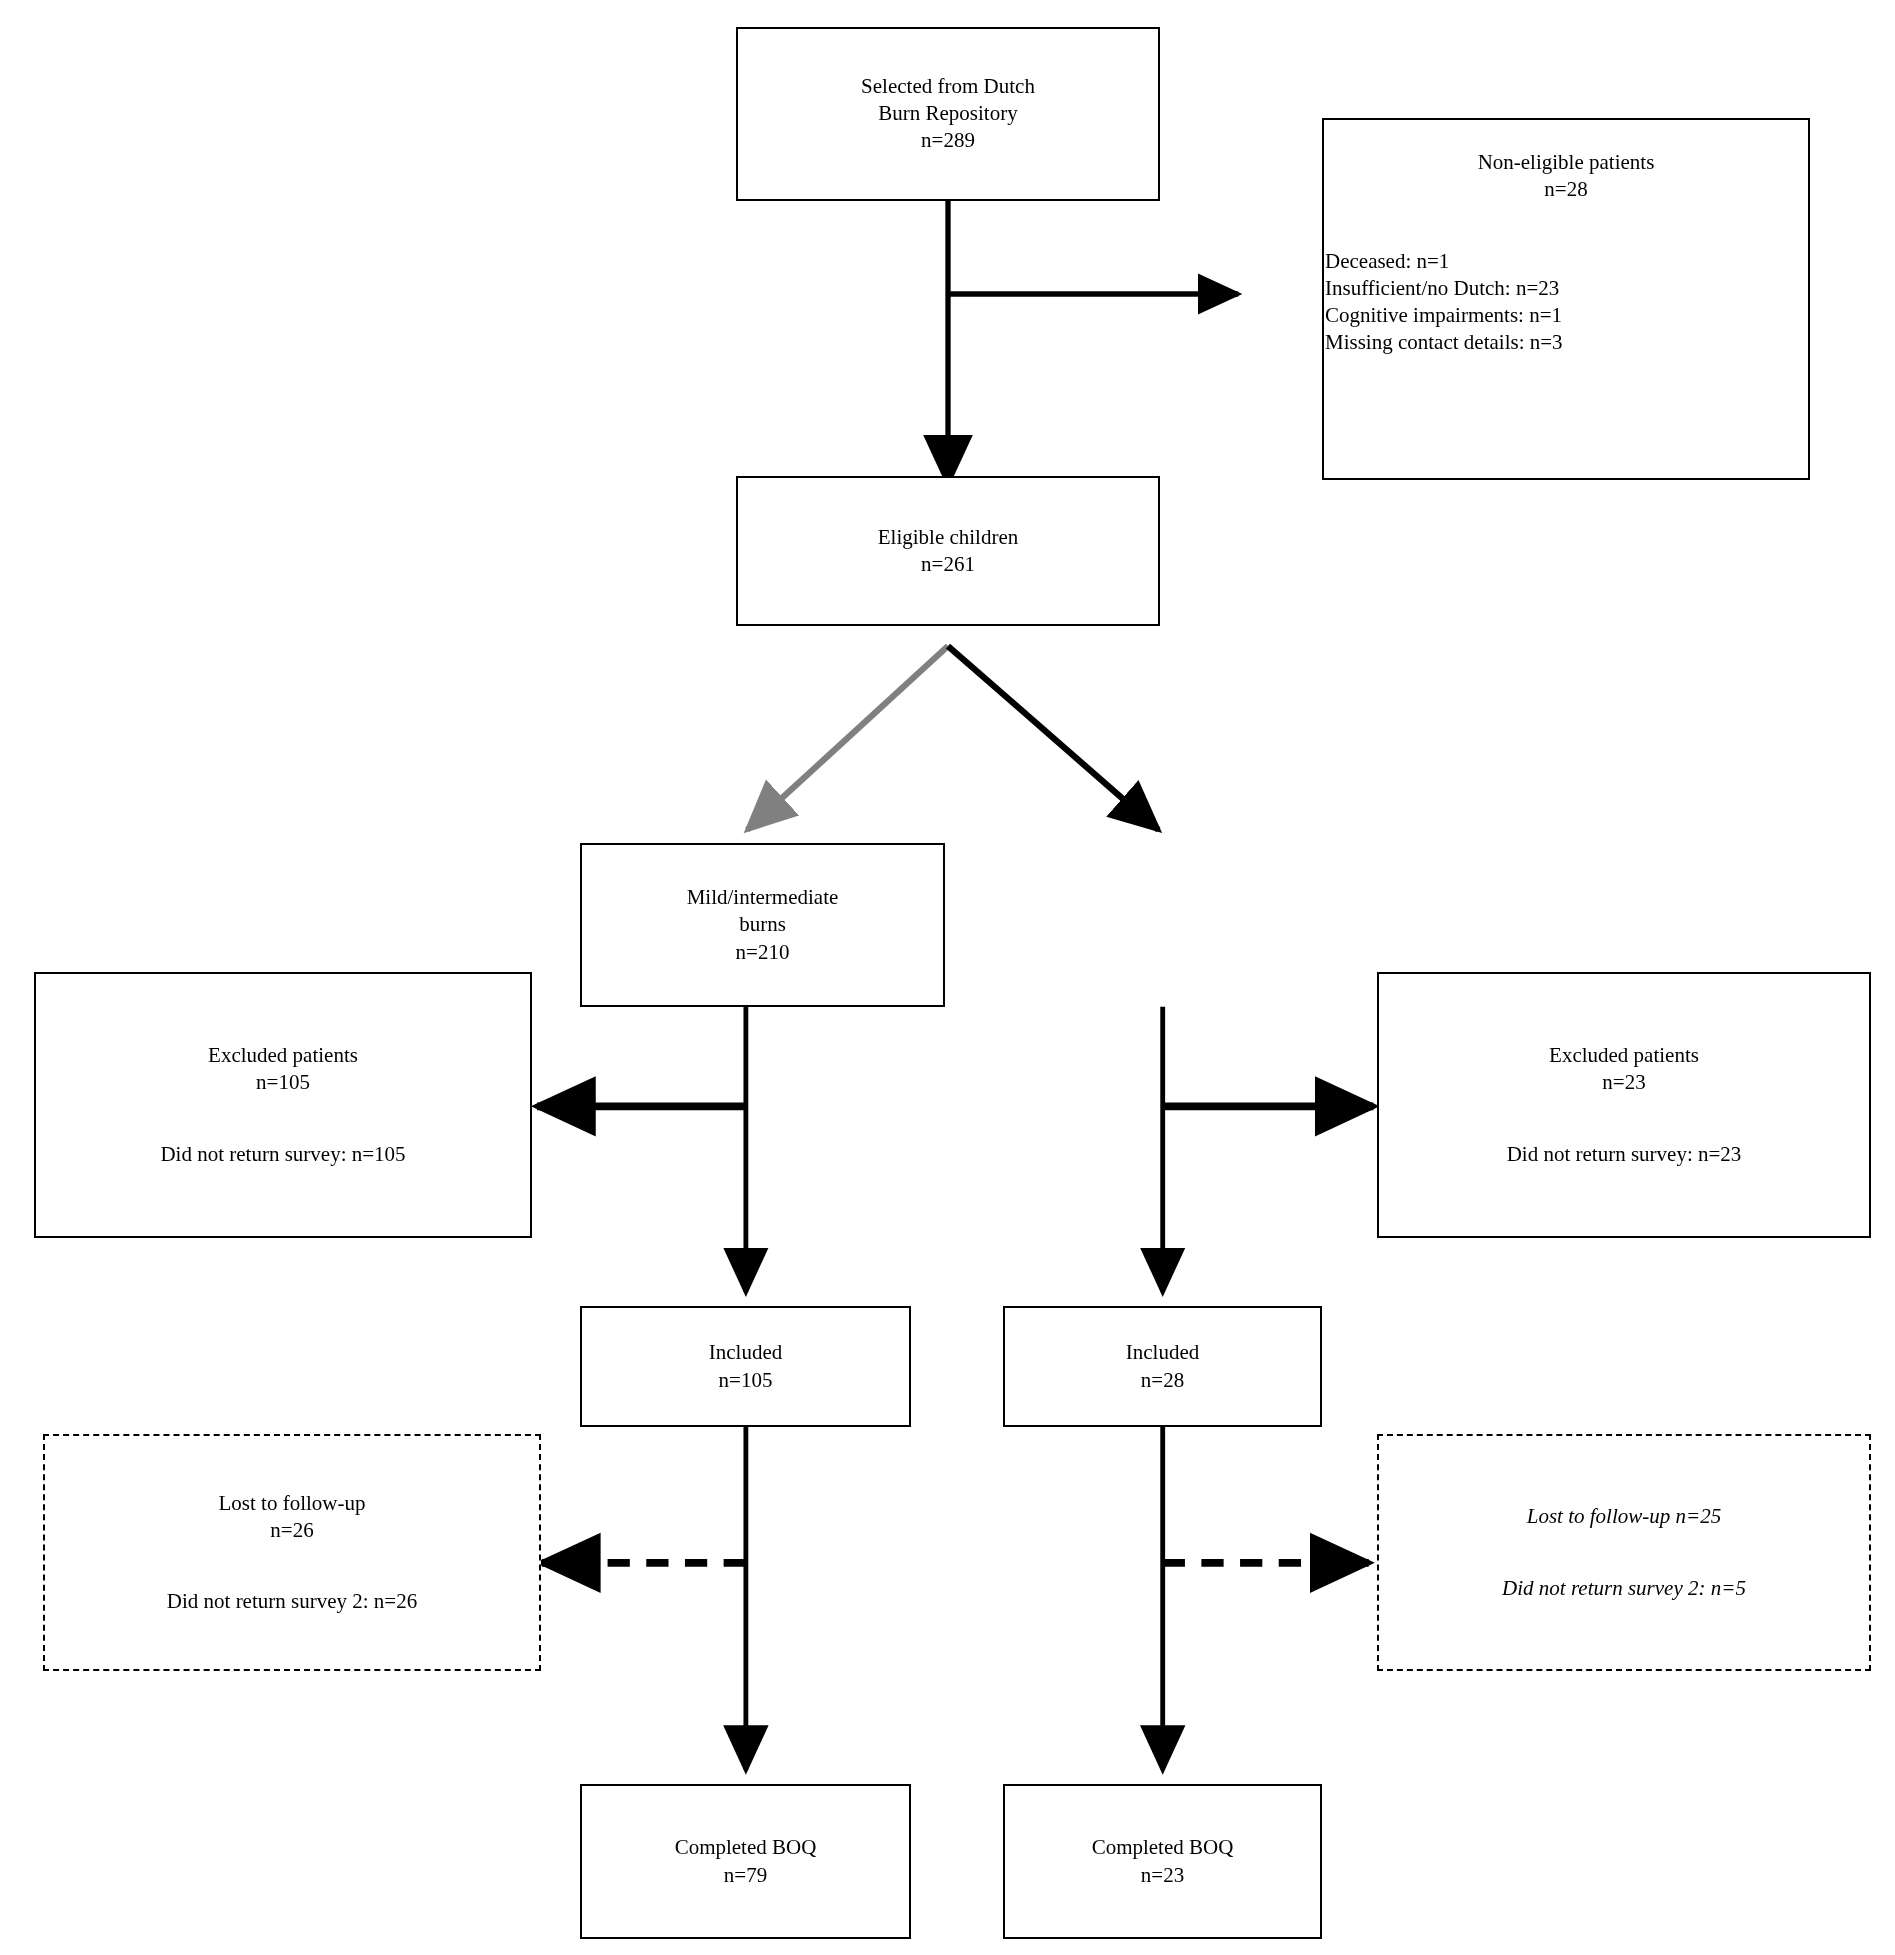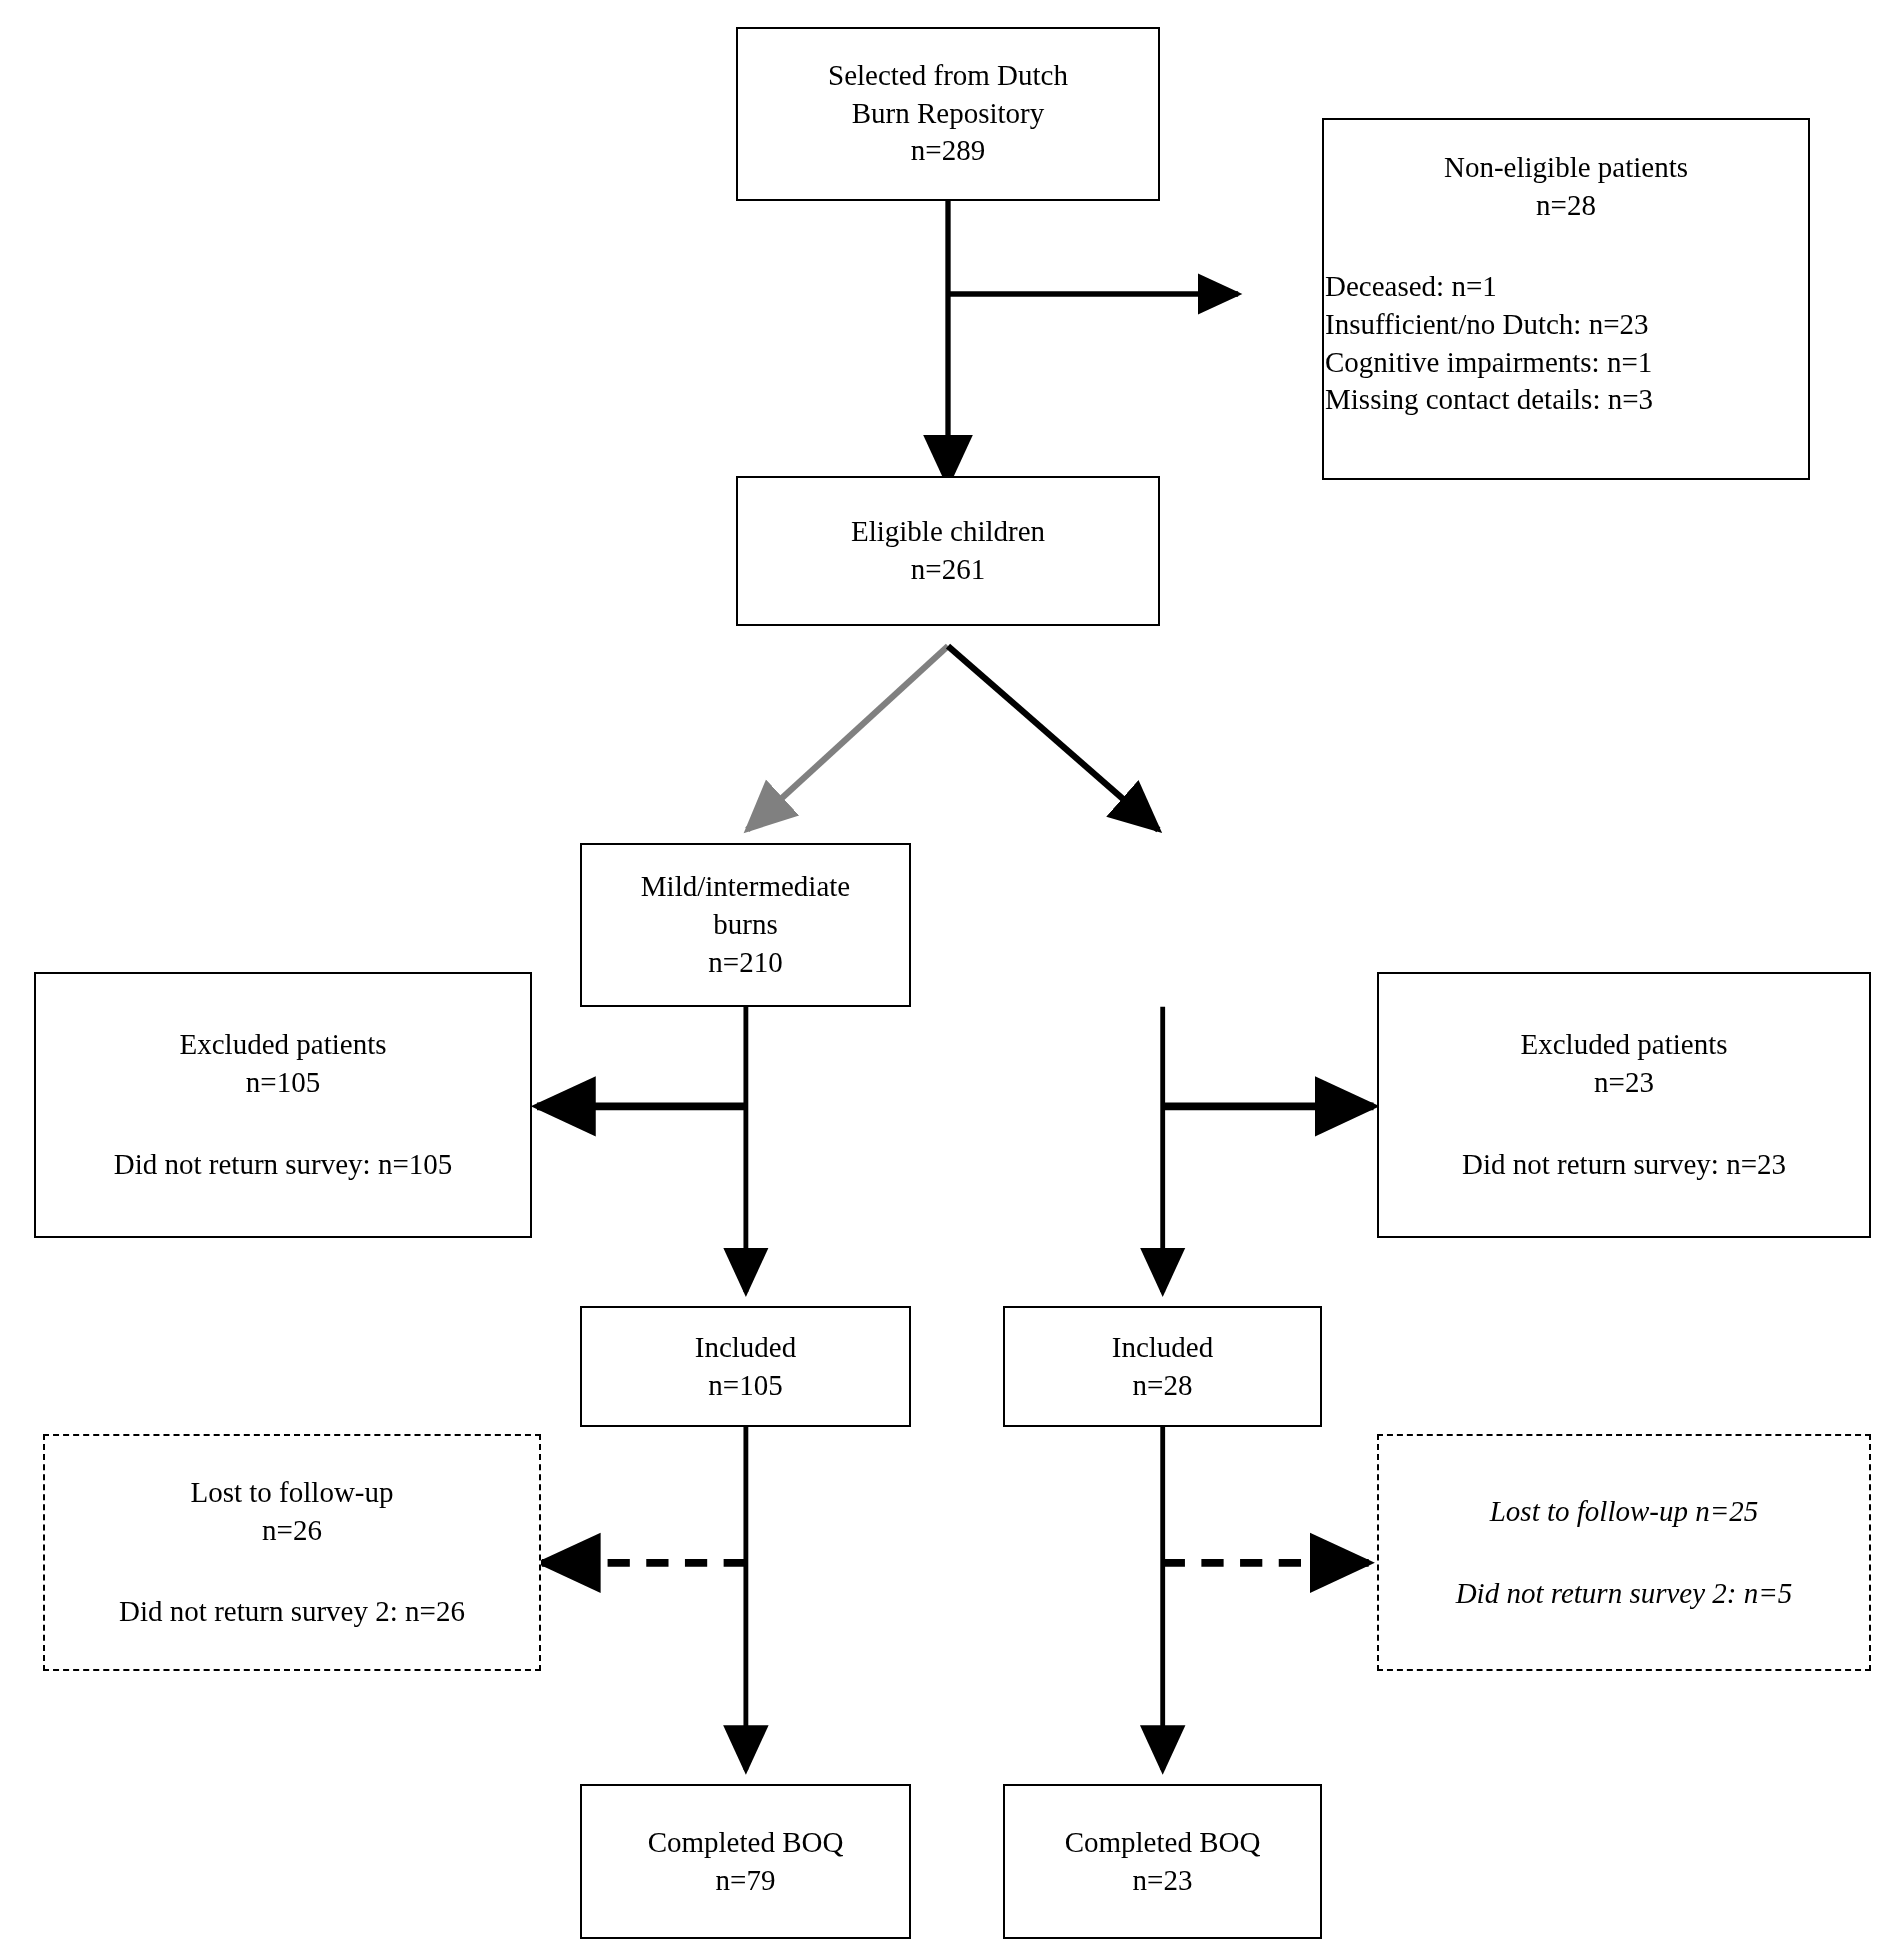--- a/index.html
+++ b/index.html
@@ -35,21 +35,21 @@
   .node-box.solid {
     border: 2.4px solid #000000;
   }
   .node-box.dashed {
     border: 2.9px dashed #000000;
   }
   .node-line {
     display: block;
     white-space: pre;
     line-height: 1.30;
-    font-size: 29px;
+    font-size: 21px;
   }
   .node-gap {
     height: 44px;
   }
   .list-block {
     text-align: left;
     align-self: stretch;
     padding-left: 1px;
   }
   .list-block .node-line {
@@ -139,21 +139,21 @@
       <span class="node-line">Cognitive impairments: n=1</span>
       <span class="node-line">Missing contact details: n=3</span>
     </span>
   </div>
 
   <div class="node-box solid" style="left:736px; top:476px; width:424px; height:150px;">
     <span class="node-line">Eligible children</span>
     <span class="node-line">n=261</span>
   </div>
 
-  <div class="node-box solid" style="left:580px; top:843px; width:331px; height:164px;">
+  <div class="node-box solid" style="left:580px; top:843px; width:365px; height:164px;">
     <span class="node-line">Mild/intermediate</span>
     <span class="node-line">burns</span>
     <span class="node-line">n=210</span>
   </div>
 
 
   <div class="node-box solid" style="left:34px; top:972px; width:498px; height:266px;">
     <span class="node-line">Excluded patients</span>
     <span class="node-line">n=105</span>
     <span class="node-gap"></span>

